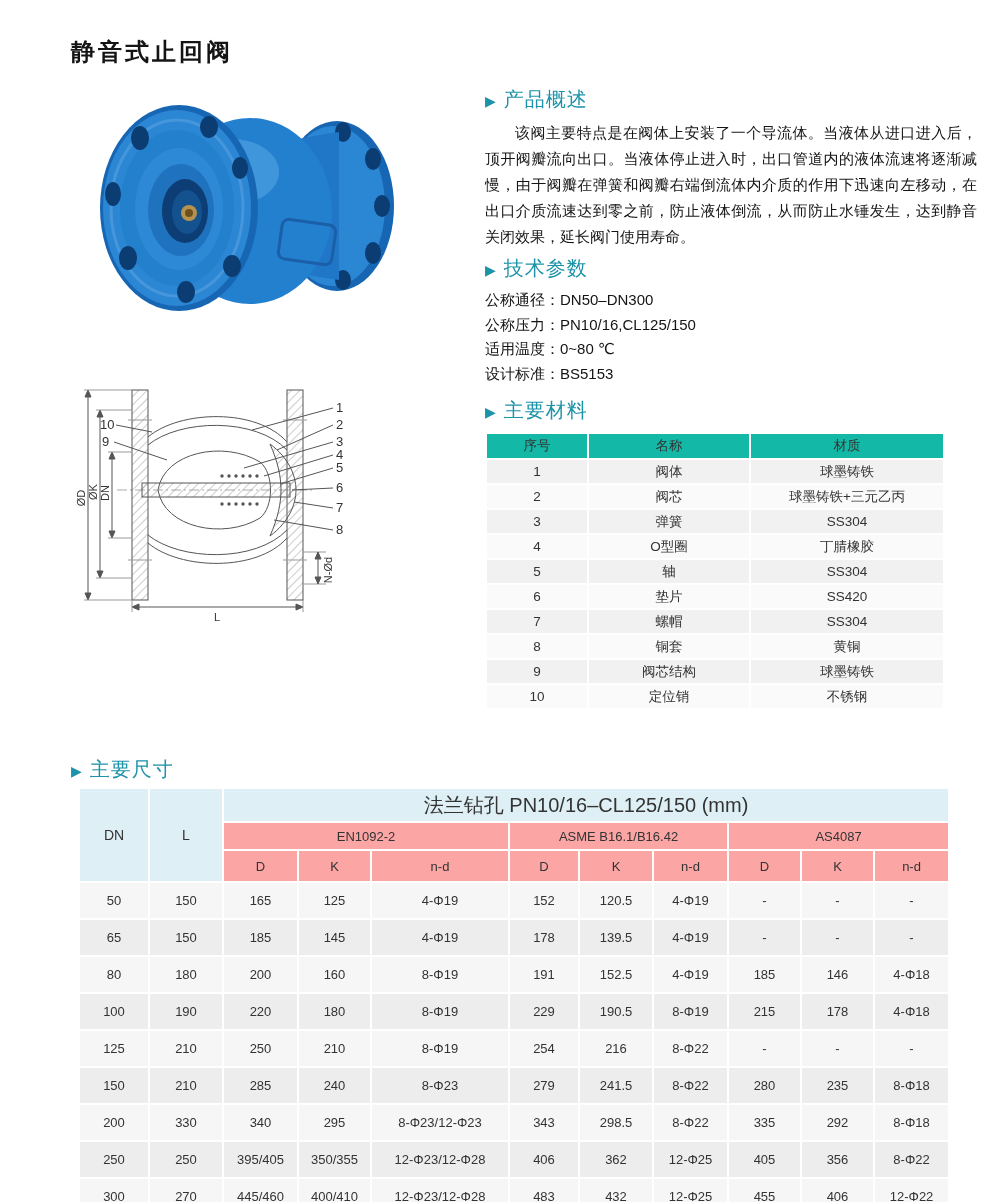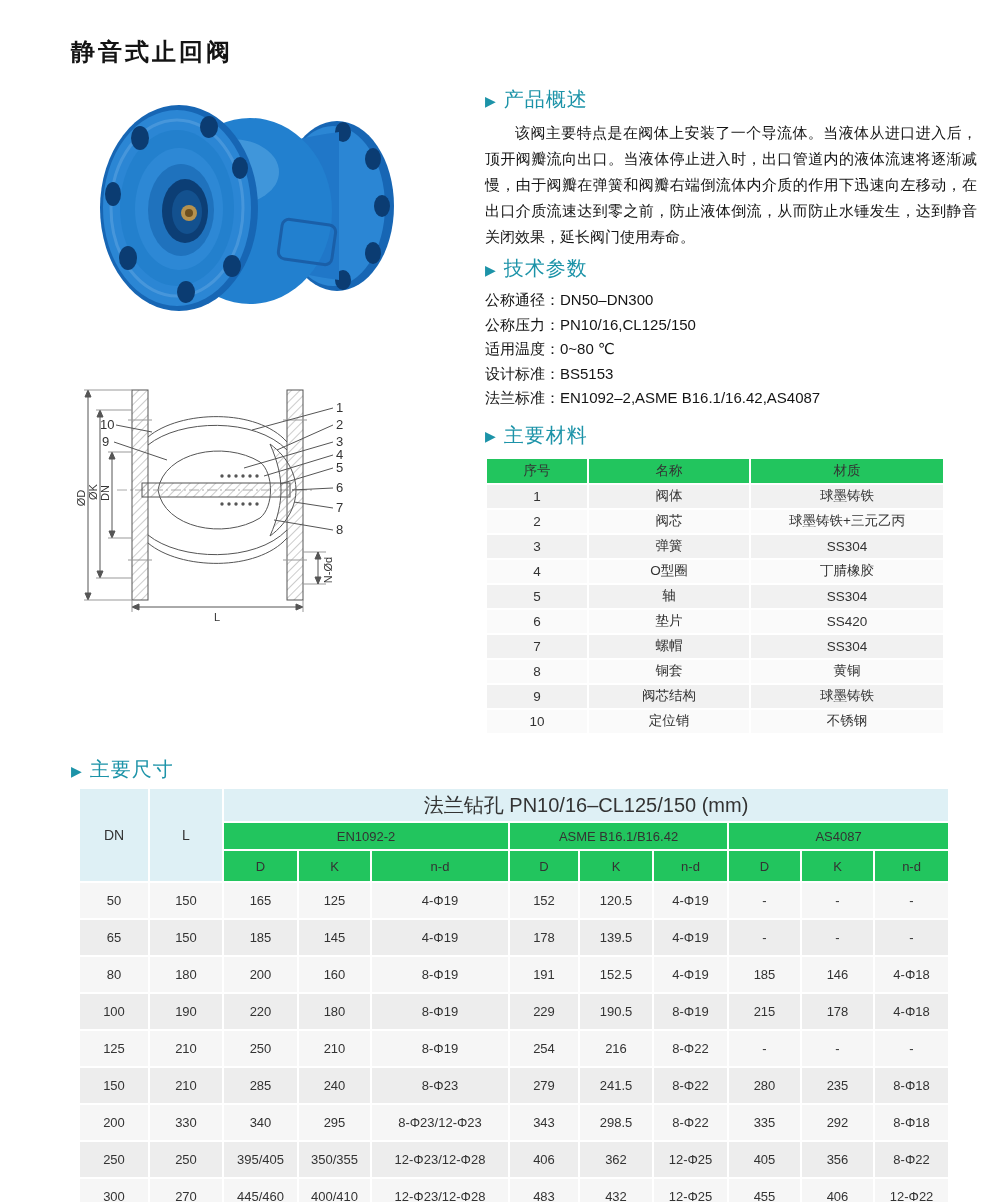--- a/index.html
+++ b/index.html
@@ -11,30 +11,30 @@
   .abs{position:absolute;}
   .page-title{left:71px;top:36px;font-size:24px;font-weight:bold;letter-spacing:3px;color:#141414;}
   .sec-head{display:flex;align-items:center;gap:7px;color:#1c93a8;font-size:20px;letter-spacing:1px;}
   .sec-head .tri{font-size:14px;line-height:1;transform:translateY(1px);}
   .right-col{left:485px;top:86px;width:492px;}
   .overview-text{margin:7px 0 0;font-size:15px;line-height:26px;text-indent:2em;text-align:justify;color:#141414;}
   .tech-head{margin-top:5px;}
   #tech-list{list-style:none;margin:6px 0 0;padding:0;font-size:15px;line-height:24.6px;color:#141414;}
   .materials-head{margin-top:11px;}
   table.materials{margin-top:8px;border-collapse:separate;border-spacing:2px;width:458px;table-layout:fixed;font-size:13.5px;color:#333;}
-  table.materials th{background:#22c55e;font-weight:normal;height:22px;}
+  table.materials th{background:#14b8a6;font-weight:normal;height:22px;}
   table.materials td{text-align:center;height:21px;}
   table.materials tbody tr:nth-child(odd) td{background:#f1f1f1;}
   table.materials tbody tr:nth-child(even) td{background:#fafafa;}
   .dims-head{left:71px;top:756px;}
   table.dims{position:absolute;left:78px;top:787px;width:866px;border-collapse:separate;border-spacing:2px;table-layout:fixed;font-size:13px;color:#333;}
   table.dims th{font-weight:normal;}
   table.dims th.blue{background:#def0f5;font-size:14px;}
   table.dims th.span-hdr{background:#def0f5;font-size:20px;height:30px;}
-  table.dims th.gray{background:#22c55e;}
+  table.dims th.gray{background:#fca5a5;}
   table.dims tr.grp th{height:24px;}
   table.dims tr.sub th{height:28px;}
   table.dims td{text-align:center;height:33px;}
   table.dims tbody tr:nth-child(odd) td{background:#f6f6f6;}
   table.dims tbody tr:nth-child(even) td{background:#ededed;}
   .photo{left:82px;top:96px;}
   .drawing{left:72px;top:380px;}
   svg text{font-family:"Liberation Sans","DejaVu Sans",sans-serif;}
 </style>
 </head>
@@ -196,21 +196,20 @@
 
   <div class="sec-head tech-head">
     <span class="tri">▶</span>
     <span>技术参数</span>
   </div>
   <ul id="tech-list">
       <li><span>公称通径：</span><span>DN50–DN300</span></li>
       <li><span>公称压力：</span><span>PN10/16,CL125/150</span></li>
       <li><span>适用温度：</span><span>0~80 ℃</span></li>
       <li><span>设计标准：</span><span>BS5153</span></li>
-      <li><span>法兰标准：</span><span>EN1092–2,ASME B16.1/16.42,AS4087</span></li>
     </ul>
 
   <div class="sec-head materials-head">
     <span class="tri">▶</span>
     <span>主要材料</span>
   </div>
   <table class="materials">
     <colgroup>
         <col style="width:100px">
         <col style="width:160px">

